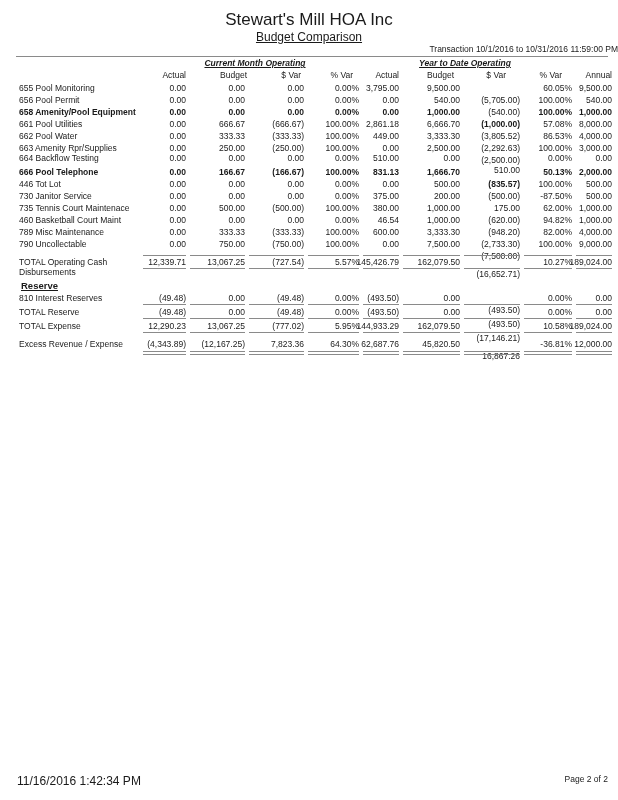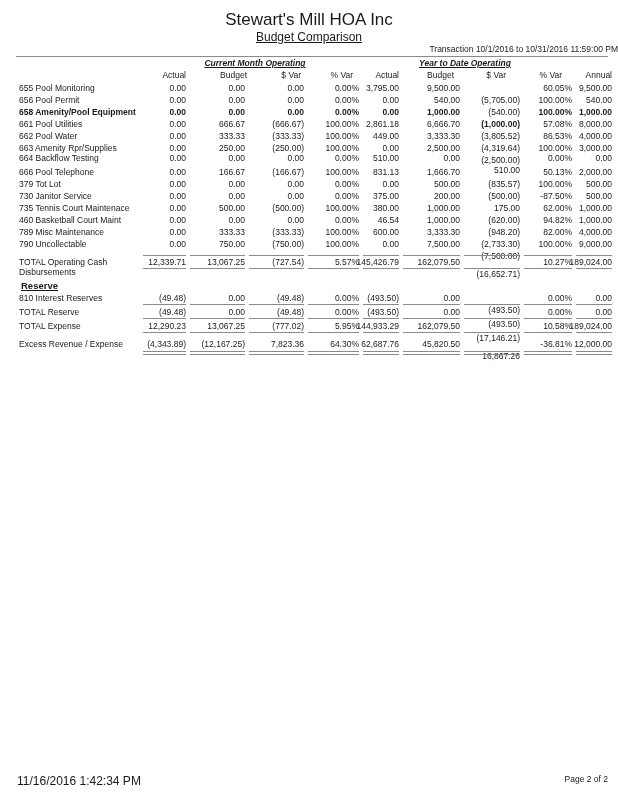--- a/index.html
+++ b/index.html
@@ -96,21 +96,21 @@
       <span class="num c9">8,000.00</span>
     </div>
     <div class="row" style="top: 130px;">
       <span class="lbl">662  Pool Water</span>
       <span class="num c1">0.00</span>
       <span class="num c2">333.33</span>
       <span class="num c3">(333.33)</span>
       <span class="num c4">100.00%</span>
       <span class="num c5">449.00</span>
       <span class="num c6">3,333.30</span>
-      <span class="num c7">(4,319.64)</span>
+      <span class="num c7">(2,292.63)</span>
       <span class="num c8">86.53%</span>
       <span class="num c9">4,000.00</span>
     </div>
     <div class="row" style="top: 142px;">
       <span class="lbl">663  Amenity Rpr/Supplies</span>
       <span class="num c1">0.00</span>
       <span class="num c2">250.00</span>
       <span class="num c3">(250.00)</span>
       <span class="num c4">100.00%</span>
       <span class="num c5">0.00</span>
@@ -124,34 +124,34 @@
       <span class="num c1">0.00</span>
       <span class="num c2">0.00</span>
       <span class="num c3">0.00</span>
       <span class="num c4">0.00%</span>
       <span class="num c5">510.00</span>
       <span class="num c6">0.00</span>
       <span class="num c7">510.00</span>
       <span class="num c8">0.00%</span>
       <span class="num c9">0.00</span>
     </div>
-    <div class="row" style="top: 166px;">
+    <div class="row" style="top: 166px; font-weight: bold;">
       <span class="lbl">666  Pool Telephone</span>
       <span class="num c1">0.00</span>
       <span class="num c2">166.67</span>
       <span class="num c3">(166.67)</span>
       <span class="num c4">100.00%</span>
       <span class="num c5">831.13</span>
       <span class="num c6">1,666.70</span>
       <span class="num c7">(835.57)</span>
       <span class="num c8">50.13%</span>
       <span class="num c9">2,000.00</span>
     </div>
     <div class="row" style="top: 178px;">
-      <span class="lbl">379  Tot Lot</span>
+      <span class="lbl">446  Tot Lot</span>
       <span class="num c1">0.00</span>
       <span class="num c2">0.00</span>
       <span class="num c3">0.00</span>
       <span class="num c4">0.00%</span>
       <span class="num c5">0.00</span>
       <span class="num c6">500.00</span>
       <span class="num c7">(500.00)</span>
       <span class="num c8">100.00%</span>
       <span class="num c9">500.00</span>
     </div>

